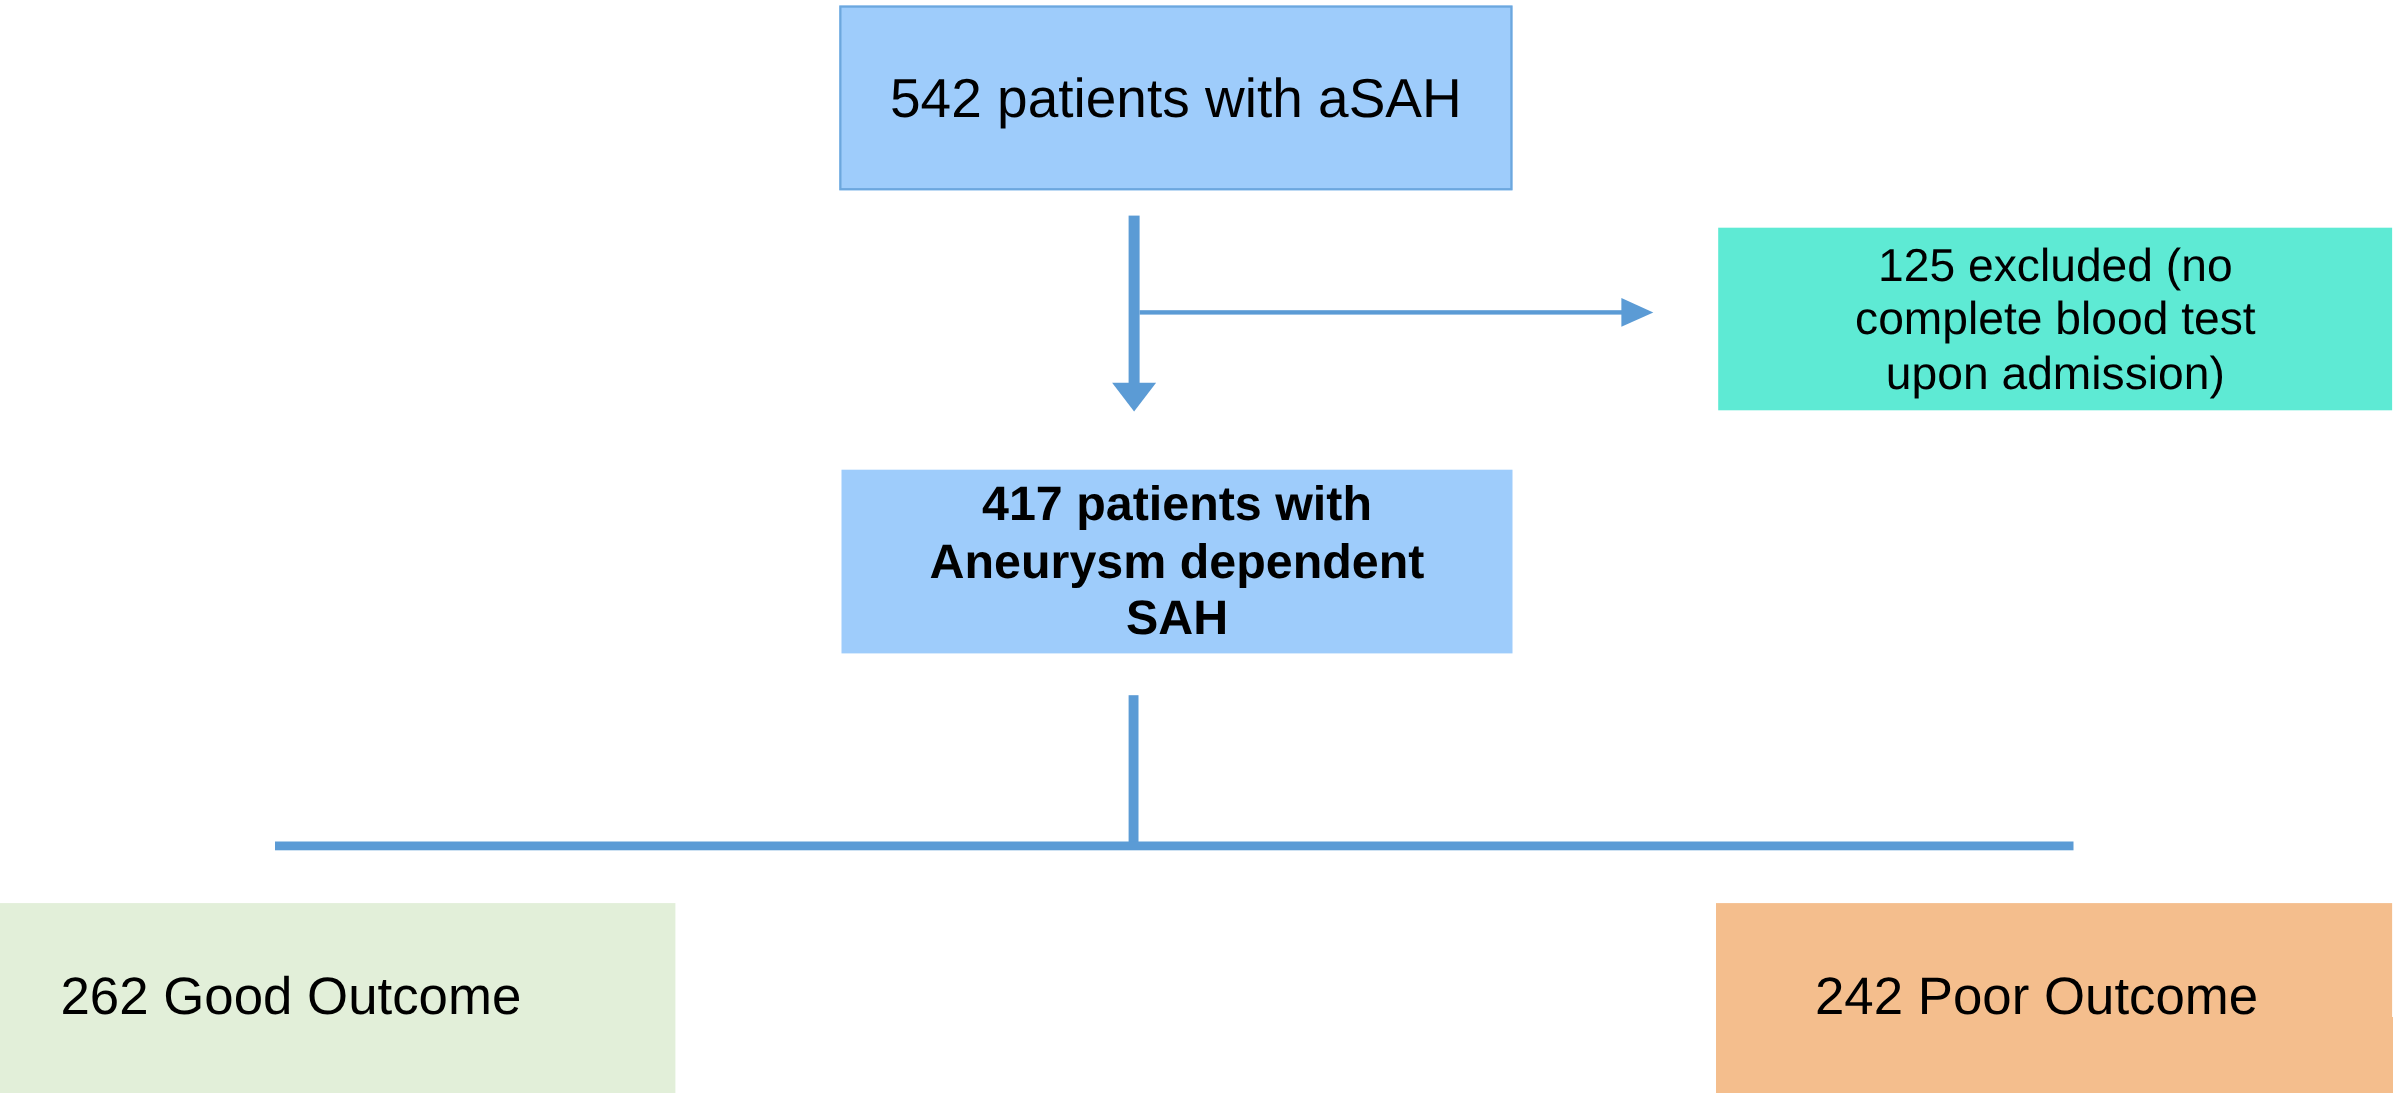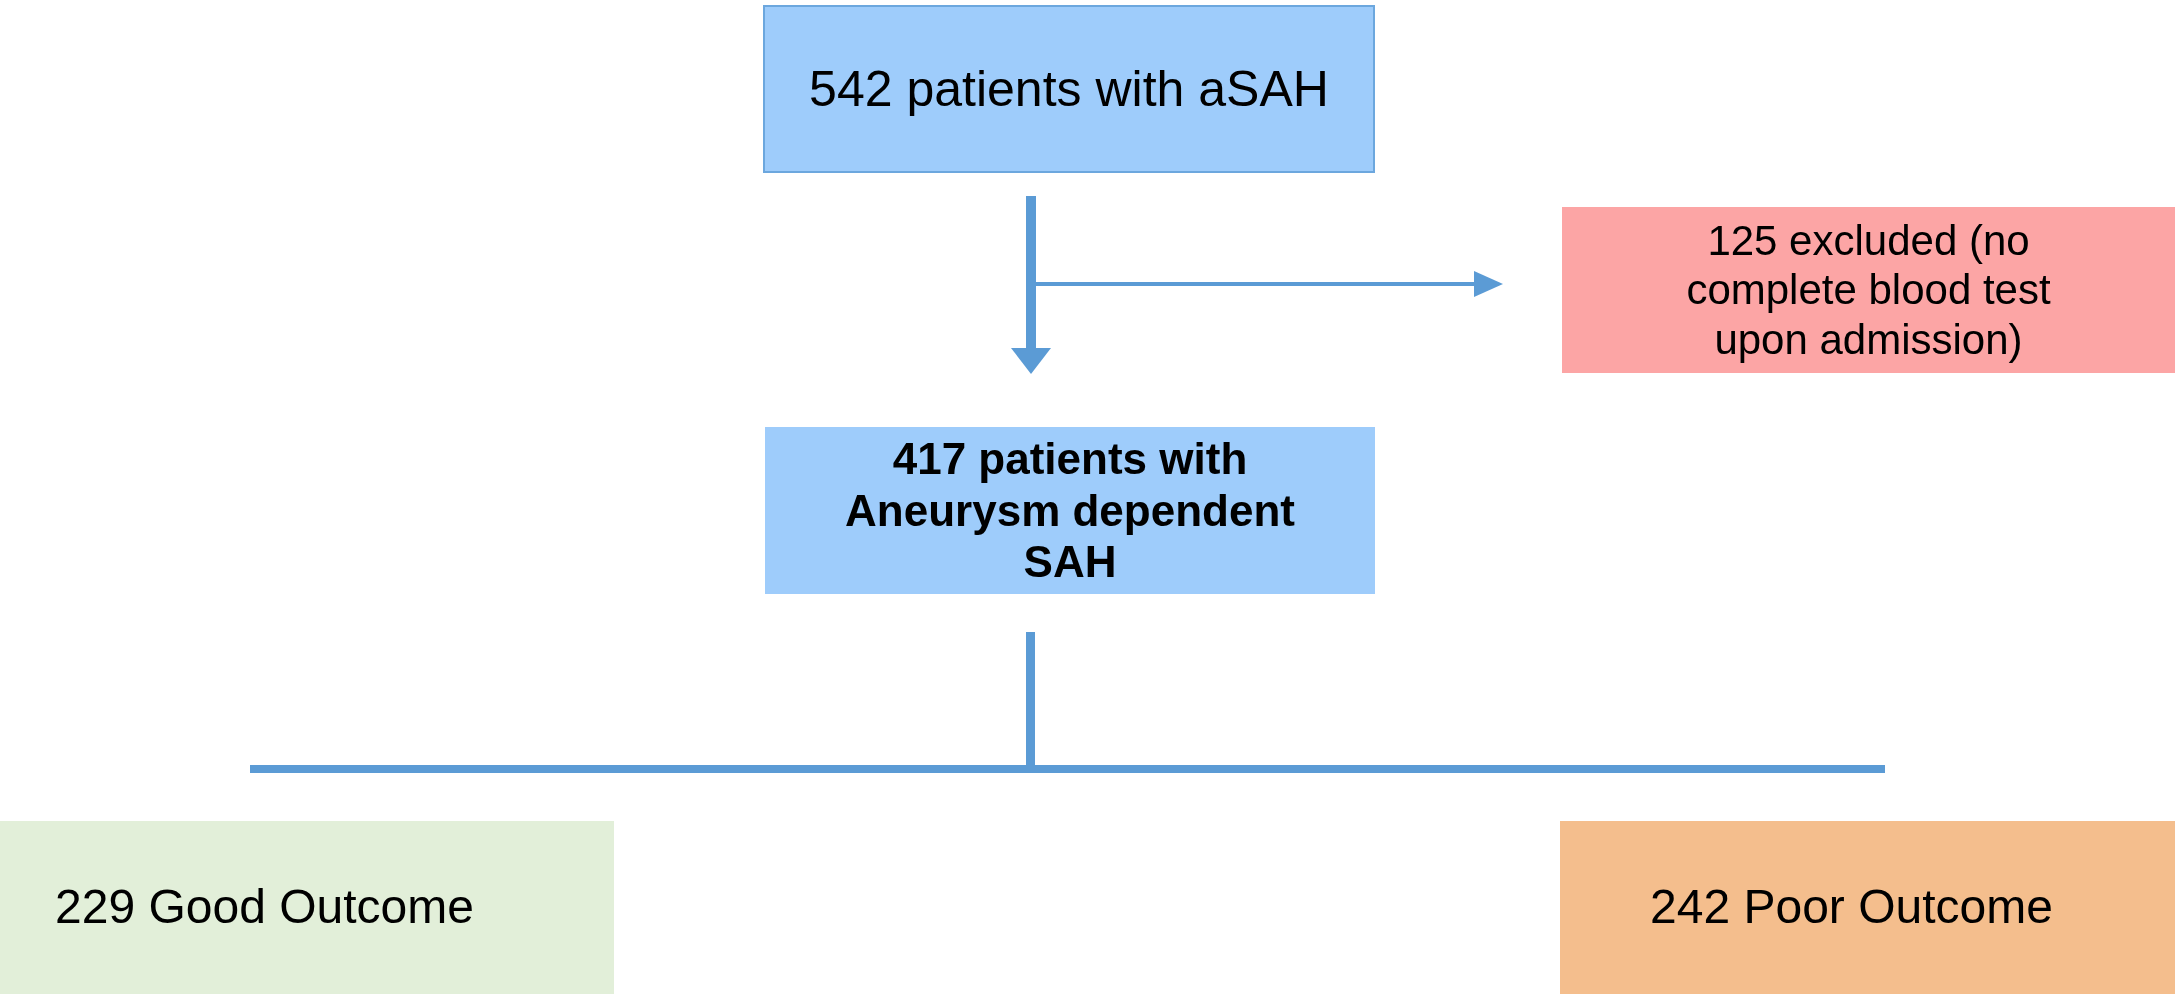--- a/index.html
+++ b/index.html
@@ -45,21 +45,21 @@
     left: 765px; top: 427px;
     width: 610px; height: 167px;
     background: #9ECCFB;
     border: none;
     font-size: 44px;
     font-weight: bold;
   }
   #node-excluded {
     left: 1562px; top: 207px;
     width: 613px; height: 166px;
-    background: #fca5a5;
+    background: #5eead4;
     border: none;
     font-size: 42px;
   }
   #node-good {
     left: 0px; top: 821px;
     width: 614px; height: 173px;
     background: #E2EFD9;
     border: none;
     font-size: 48px;
     padding-left: 55px;
@@ -133,17 +133,17 @@
 complete blood test
 upon admission)</div>
 
   <div id="node-included" class="node center">417 patients with
 Aneurysm dependent
 SAH</div>
 
   <div id="split-stem" class="connector"></div>
   <div id="split-bar" class="connector"></div>
 
-  <div id="node-good" class="node left">229 Good Outcome</div>
+  <div id="node-good" class="node left">262 Good Outcome</div>
 
   <div id="node-poor" class="node left">242  Poor Outcome</div>
 
 </div>
 
 </body></html>

